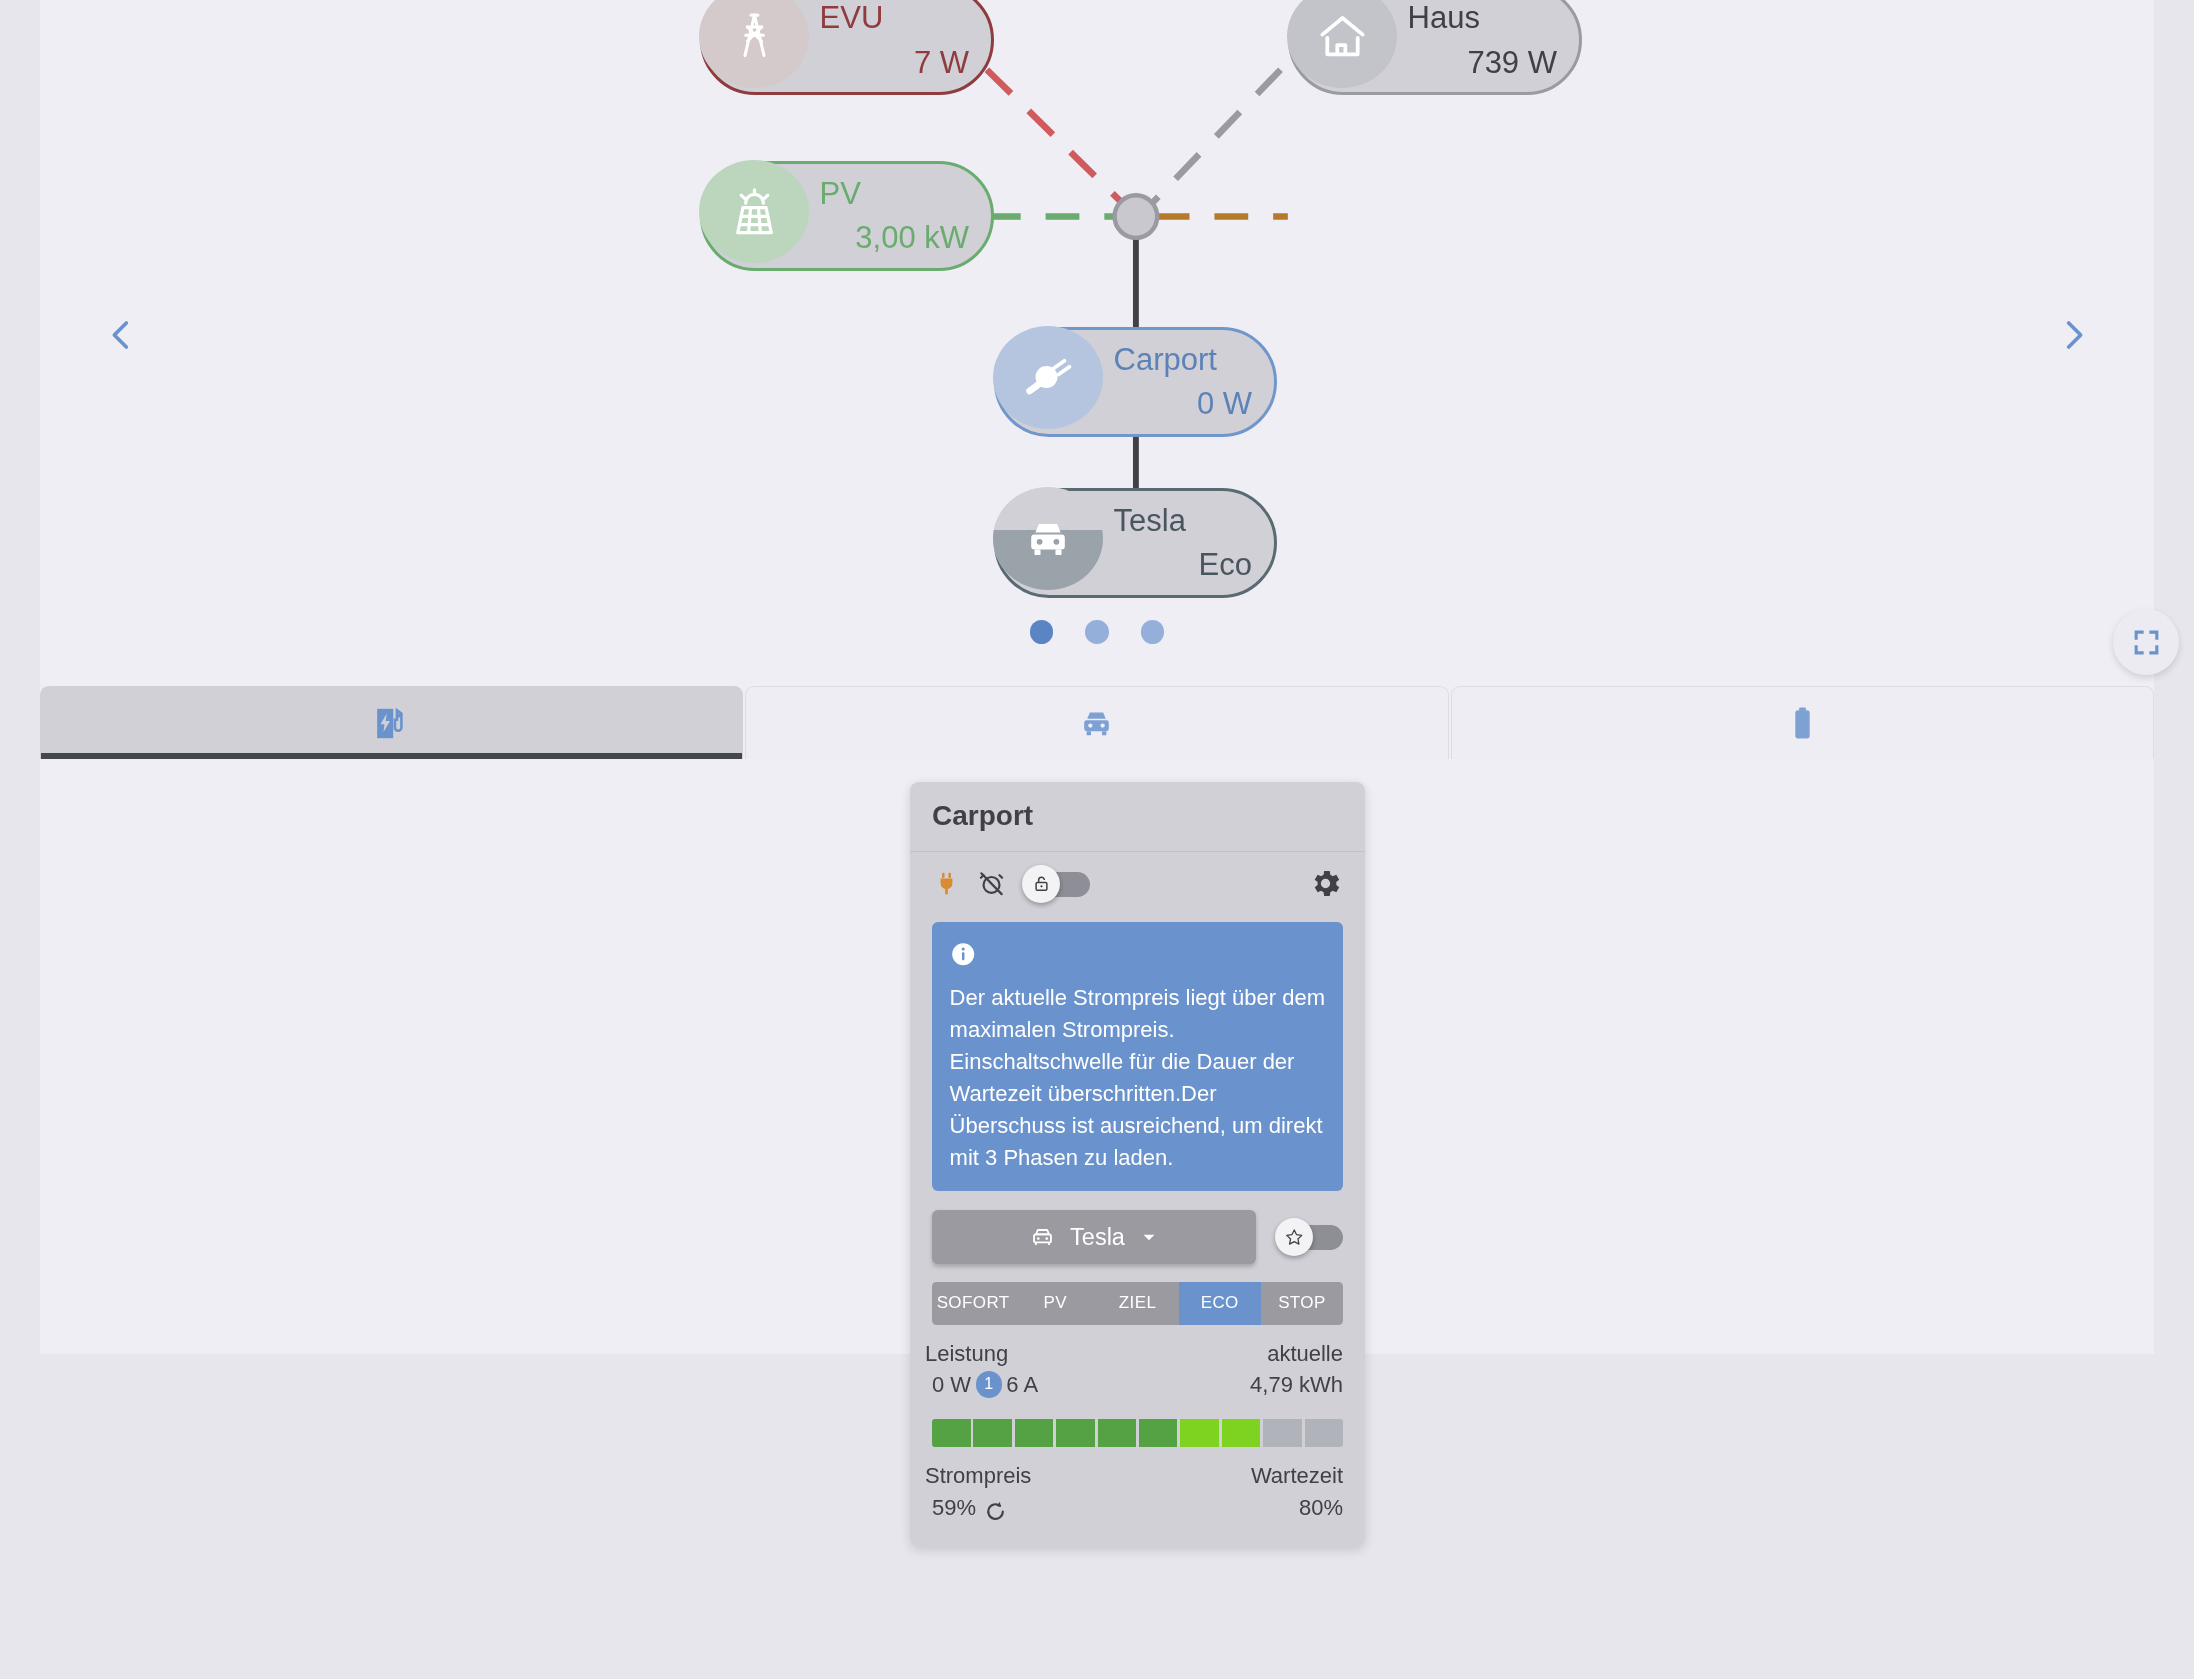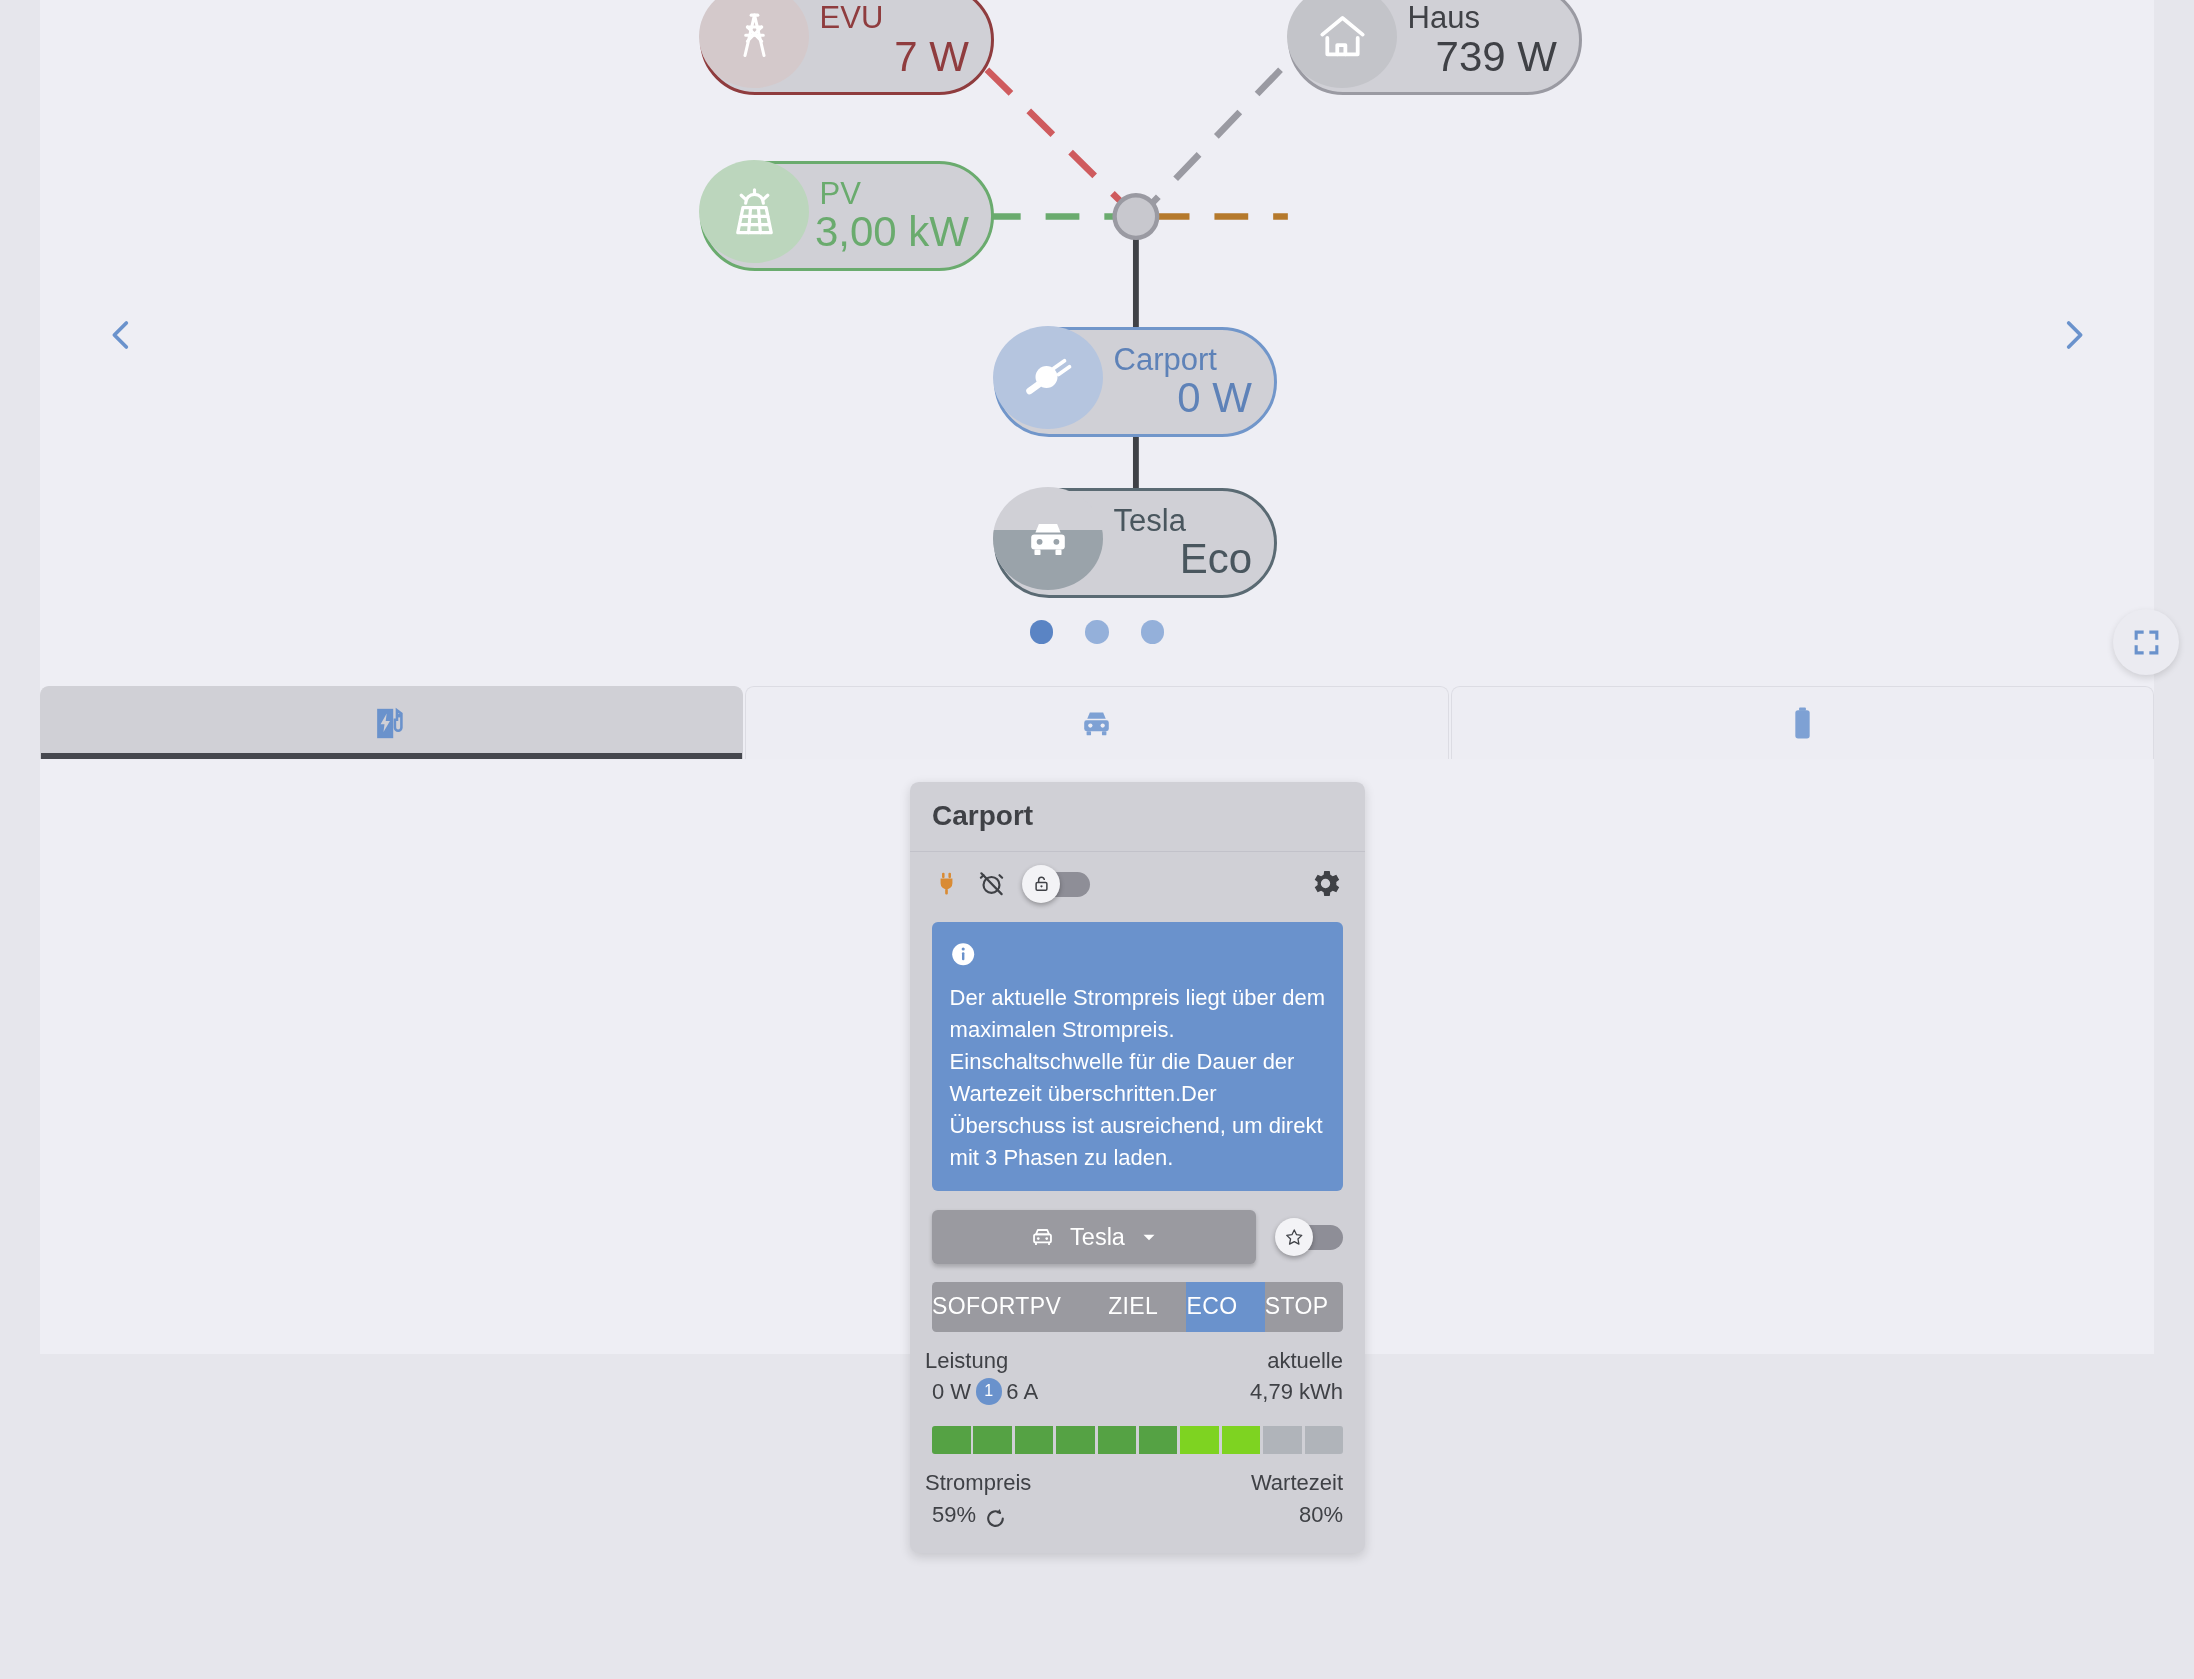--- a/index.html
+++ b/index.html
@@ -23,21 +23,21 @@
           background: #d0d0d6; display: flex; align-items: stretch;
           border: 3.7px solid #9a9aa2; }
   .node .disc { position: relative; width: 110px; height: 103px; margin: -3.7px 0 0 -3.7px;
                 border-radius: 50%; overflow: hidden; flex: 0 0 110px;
                 display: flex; align-items: center; justify-content: center; }
   .node .disc .fillbg { position: absolute; inset: 0; background: #d0d0d6; }
   .node .disc .filllvl { position: absolute; left: 0; right: 0; bottom: 0; }
   .node .disc svg { position: relative; z-index: 2; }
   .node .txt { flex: 1; position: relative; padding: 0 22px 0 10.3px; }
   .node .nm { position: absolute; left: 10.3px; top: 11.7px; font-size: 31px; }
-  .node .vl { position: absolute; right: 22px; bottom: 11.7px; font-size: 42px; }
+  .node .vl { position: absolute; right: 22px; bottom: 11.7px; font-size: 31px; }
 
   
   .n-evu      { border-color: #8f3c3e; } .n-evu .nm, .n-evu .vl { color:#8f3c3e; }
   .n-evu .disc .fillbg { background:#d4c9cb; }
   .n-haus     { border-color: #9a9aa2; } .n-haus .nm, .n-haus .vl { color:#3f4146; }
   .n-haus .disc .fillbg { background:#c3c4c9; }
   .n-pv       { border-color: #6aab6e; } .n-pv .nm, .n-pv .vl { color:#6aab6e; }
   .n-pv .disc .fillbg { background:#bcd6bd; }
   .n-speicher { border-color: #b5792c; } .n-speicher .nm, .n-speicher .vl { color:#b5792c; }
   .n-speicher .disc .fillbg { background:#d0d0d6; }
@@ -93,21 +93,21 @@
   #cp-msg .info-circle { flex:0 0 auto; margin-top:2.9px; }
   #cp-msg-text { color:#fff; font-size: 22px; line-height: 1.45; }
 
   #cp-vehicle-row { display:flex; align-items:center; padding: 19px 22px 0; gap: 19px; }
   #vehicle-select { flex:1; height: 54px; background: #9a9aa0; border-radius: 5.9px;
                     display:flex; align-items:center; justify-content:center; gap:13.2px;
                     color:#fff; font-size:23.5px; cursor:pointer;
                     box-shadow: 0 2.2px 4.4px rgba(0,0,0,.2); }
 
   #cp-modes { display:flex; margin: 17.6px 22px 0; border-radius: 4.4px; overflow:hidden; }
-  .mode { flex:1; background:#9a9aa0; color:#fff; font-size:23px; 
+  .mode { flex:1; background:#9a9aa0; color:#fff; font-size:17px; text-align:center;
           padding: 11px 0 11.7px; letter-spacing: 0.4px; cursor:pointer; }
   .mode.active { background:#6a92cc; }
 
   .kv-row { display:flex; justify-content:space-between; padding: 0 22px;
             font-size: 22px; color:#3f4146; }
   .kv-row.lbl { margin-top: 16px; padding-left: 15px; }
   .kv-row.val { margin-top: 5.9px; text-align: center; }
   .badge { display:inline-flex; align-items:center; justify-content:center;
            width: 26.4px; height: 26.4px; border-radius: 50%; background:#6a92cc;
            color:#fff; font-size: 16px; vertical-align: middle; margin: 0 4.4px;

